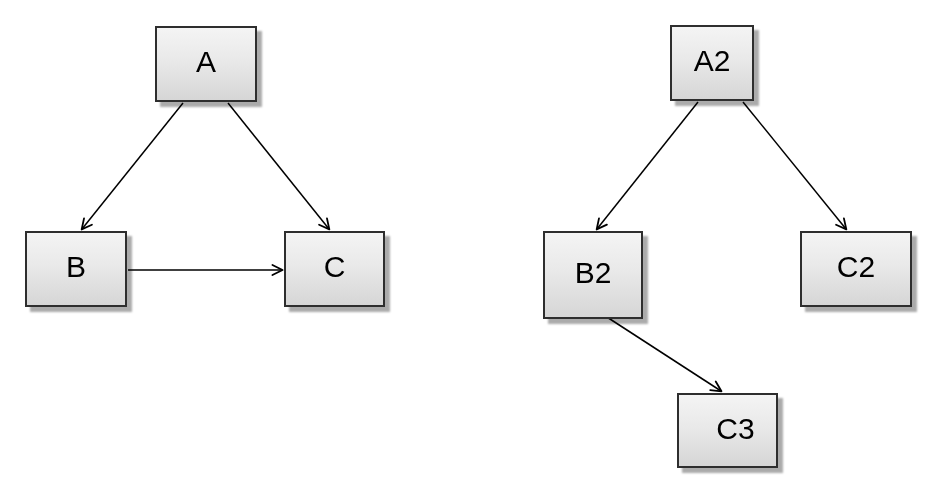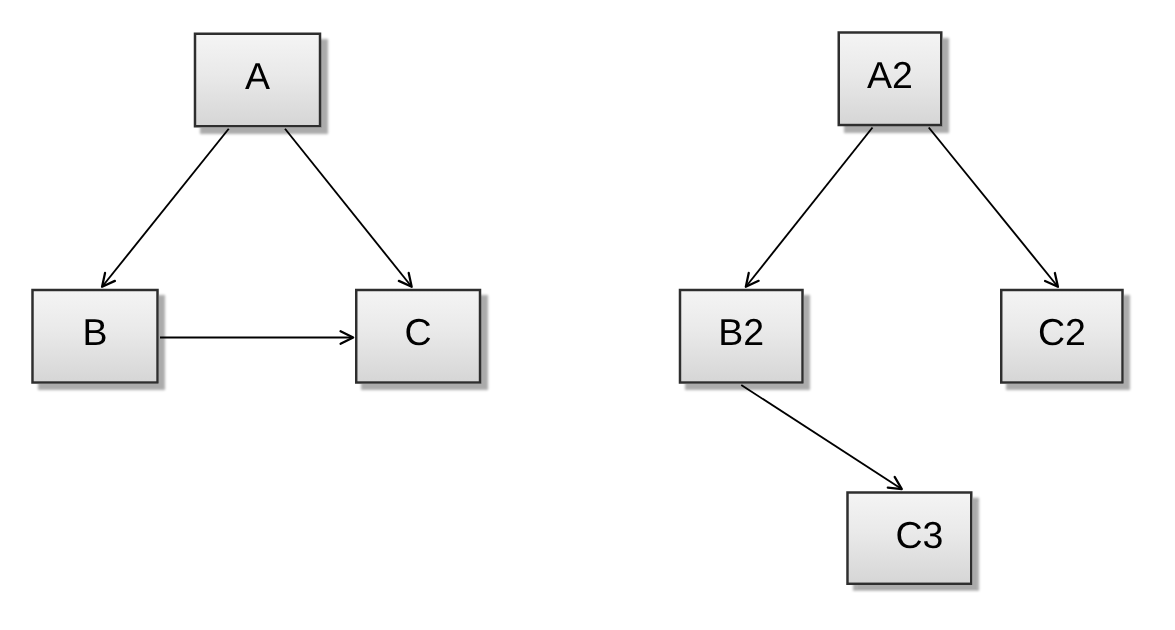--- a/index.html
+++ b/index.html
@@ -70,22 +70,22 @@
     </div>
     <div class="node" style="left: 25px; top: 231px; width: 102px; height: 76px;">
       <span class="node-label">B</span>
     </div>
     <div class="node" style="left: 284px; top: 231px; width: 101px; height: 76px;">
       <span class="node-label">C</span>
     </div>
     <div class="node" style="left: 670px; top: 25px; width: 84px; height: 76px;">
       <span class="node-label">A2</span>
     </div>
-    <div class="node" style="left: 543px; top: 231px; width: 100px; height: 76px;">
+    <div class="node" style="left: 543px; top: 231px; width: 100px; height: 88px;">
       <span class="node-label">B2</span>
     </div>
-    <div class="node" style="left: 800px; top: 231px; width: 99px; height: 76px;">
+    <div class="node" style="left: 800px; top: 231px; width: 112px; height: 76px;">
       <span class="node-label">C2</span>
     </div>
     <div class="node" style="left: 677px; top: 393px; width: 101px; height: 75px; padding-left: 16px;">
       <span class="node-label">C3</span>
     </div>
   </div>
 
 </body></html>

